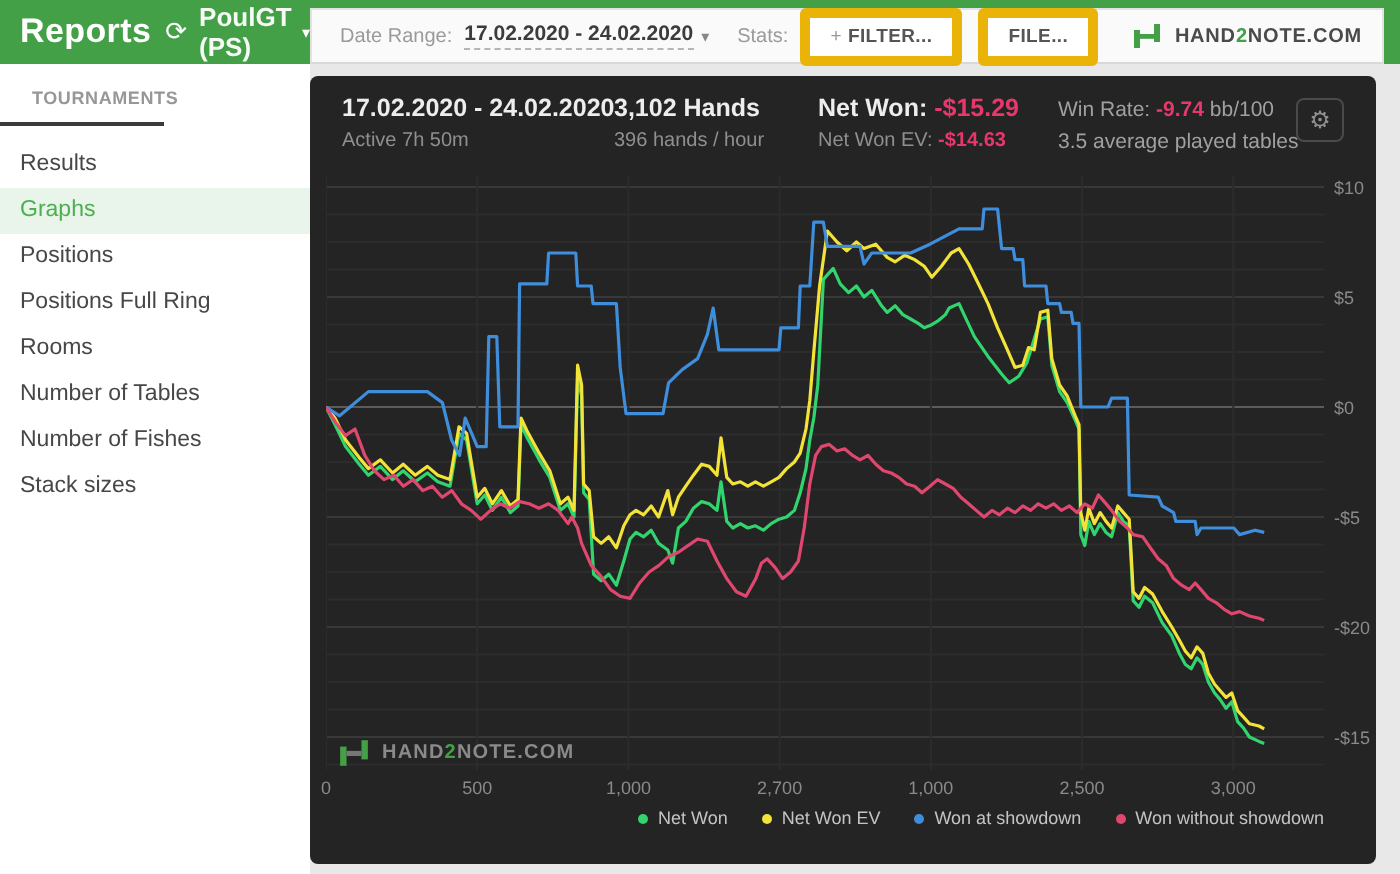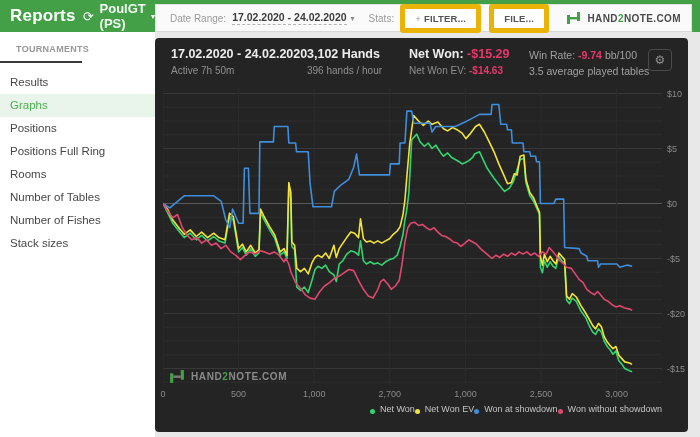--- a/index.html
+++ b/index.html
@@ -54,21 +54,21 @@
   .g4-line2 { font-size:10.5px; color:#a0a0a0; margin-top:4px; white-space:nowrap; }
   .gear { position:absolute; right:16px; top:11px; width:24px; height:22px; border:1px solid #4a4a4a;
           border-radius:4px; color:#8f8f8f; font-size:12px; text-align:center; line-height:21px; cursor:pointer; }
 
   
   .chart-area { position:relative; height:344px; }
   .plot-svg { position:absolute; left:8px; top:0; }
   .ylab { position:absolute; left:512px; font-size:9px; color:#8a8a8a; }
   .xlab { position:absolute; top:301px; font-size:9px; color:#8a8a8a; transform:translateX(-50%); }
   .legend { position:absolute; top:316px; left:0; right:26px; display:flex; justify-content:flex-end; }
-  .legend-item { display:flex; align-items:flex-end; cursor:pointer; }
+  .legend-item { display:flex; align-items:center; margin-left:17px; cursor:pointer; }
   .legend-dot { width:5px; height:5px; border-radius:50%; margin-right:5px; }
   .legend-label { font-size:9px; color:#c4c4c4; }
   .watermark { position:absolute; left:14px; top:281px; display:flex; align-items:center; }
   .wm-text { font-size:10px; font-weight:bold; color:#8a8a8a; letter-spacing:.6px; margin-left:6px; }
 </style>
 </head>
 <body>
 
 <div class="app">
 

